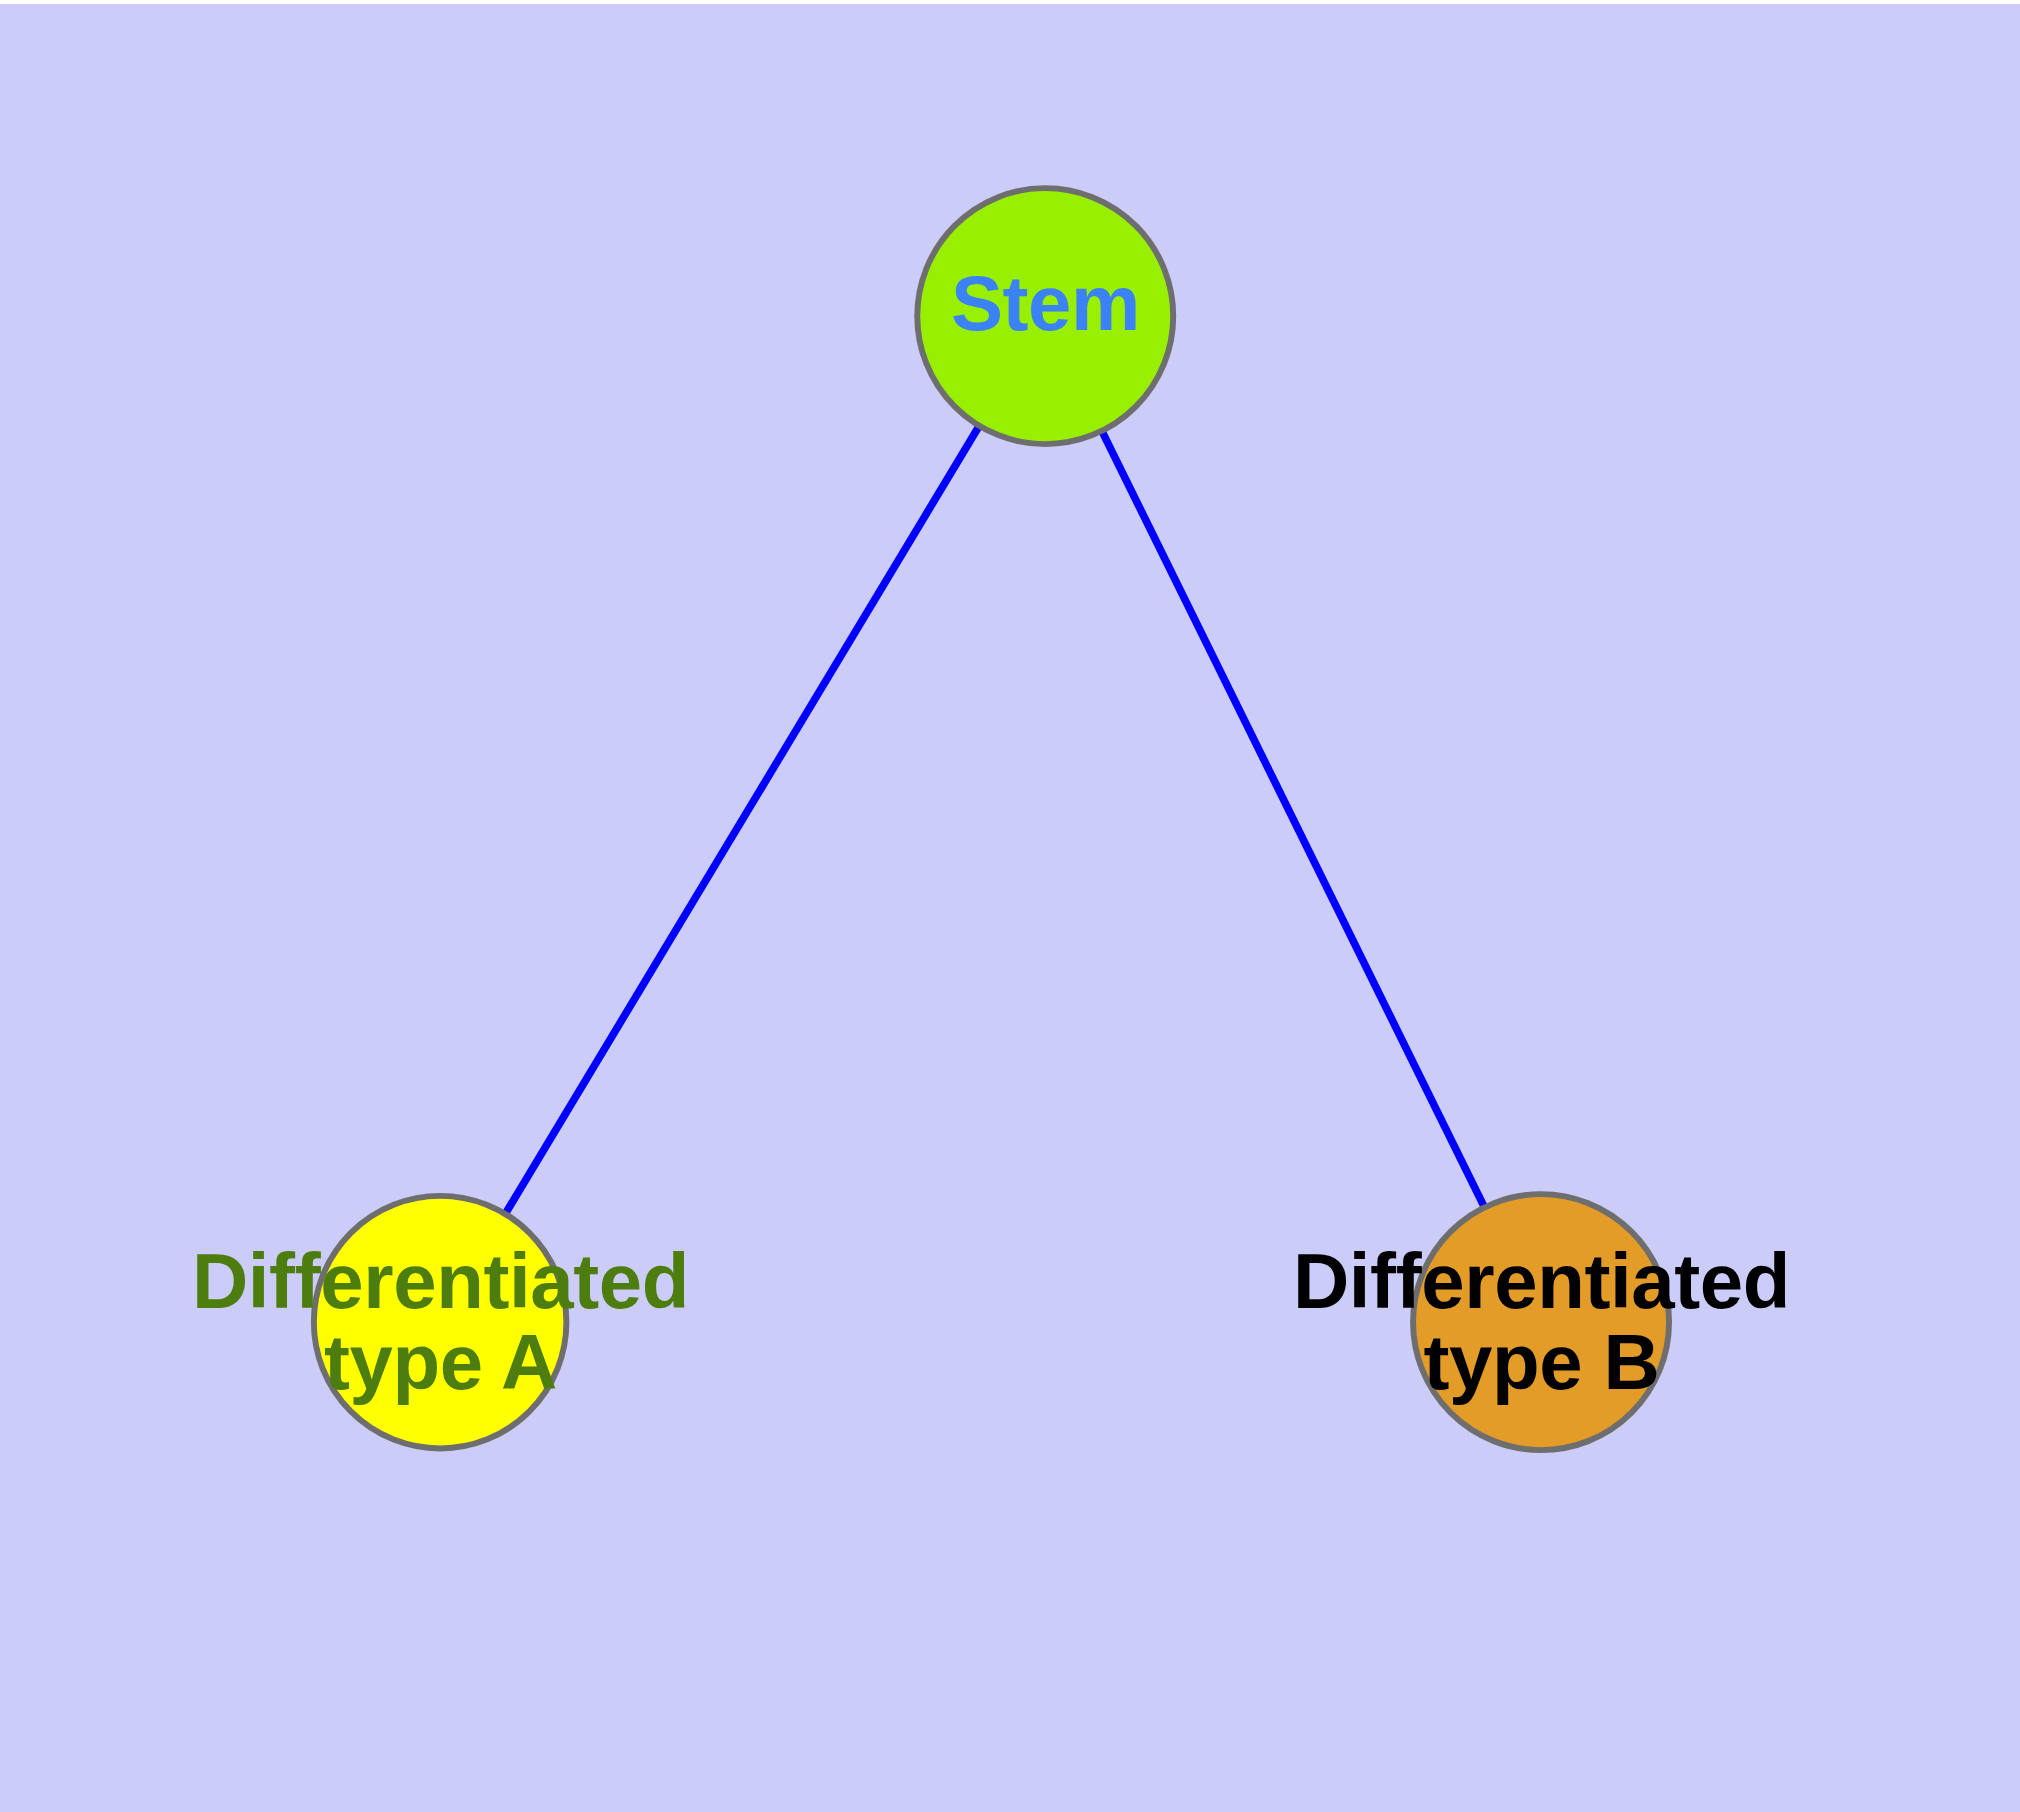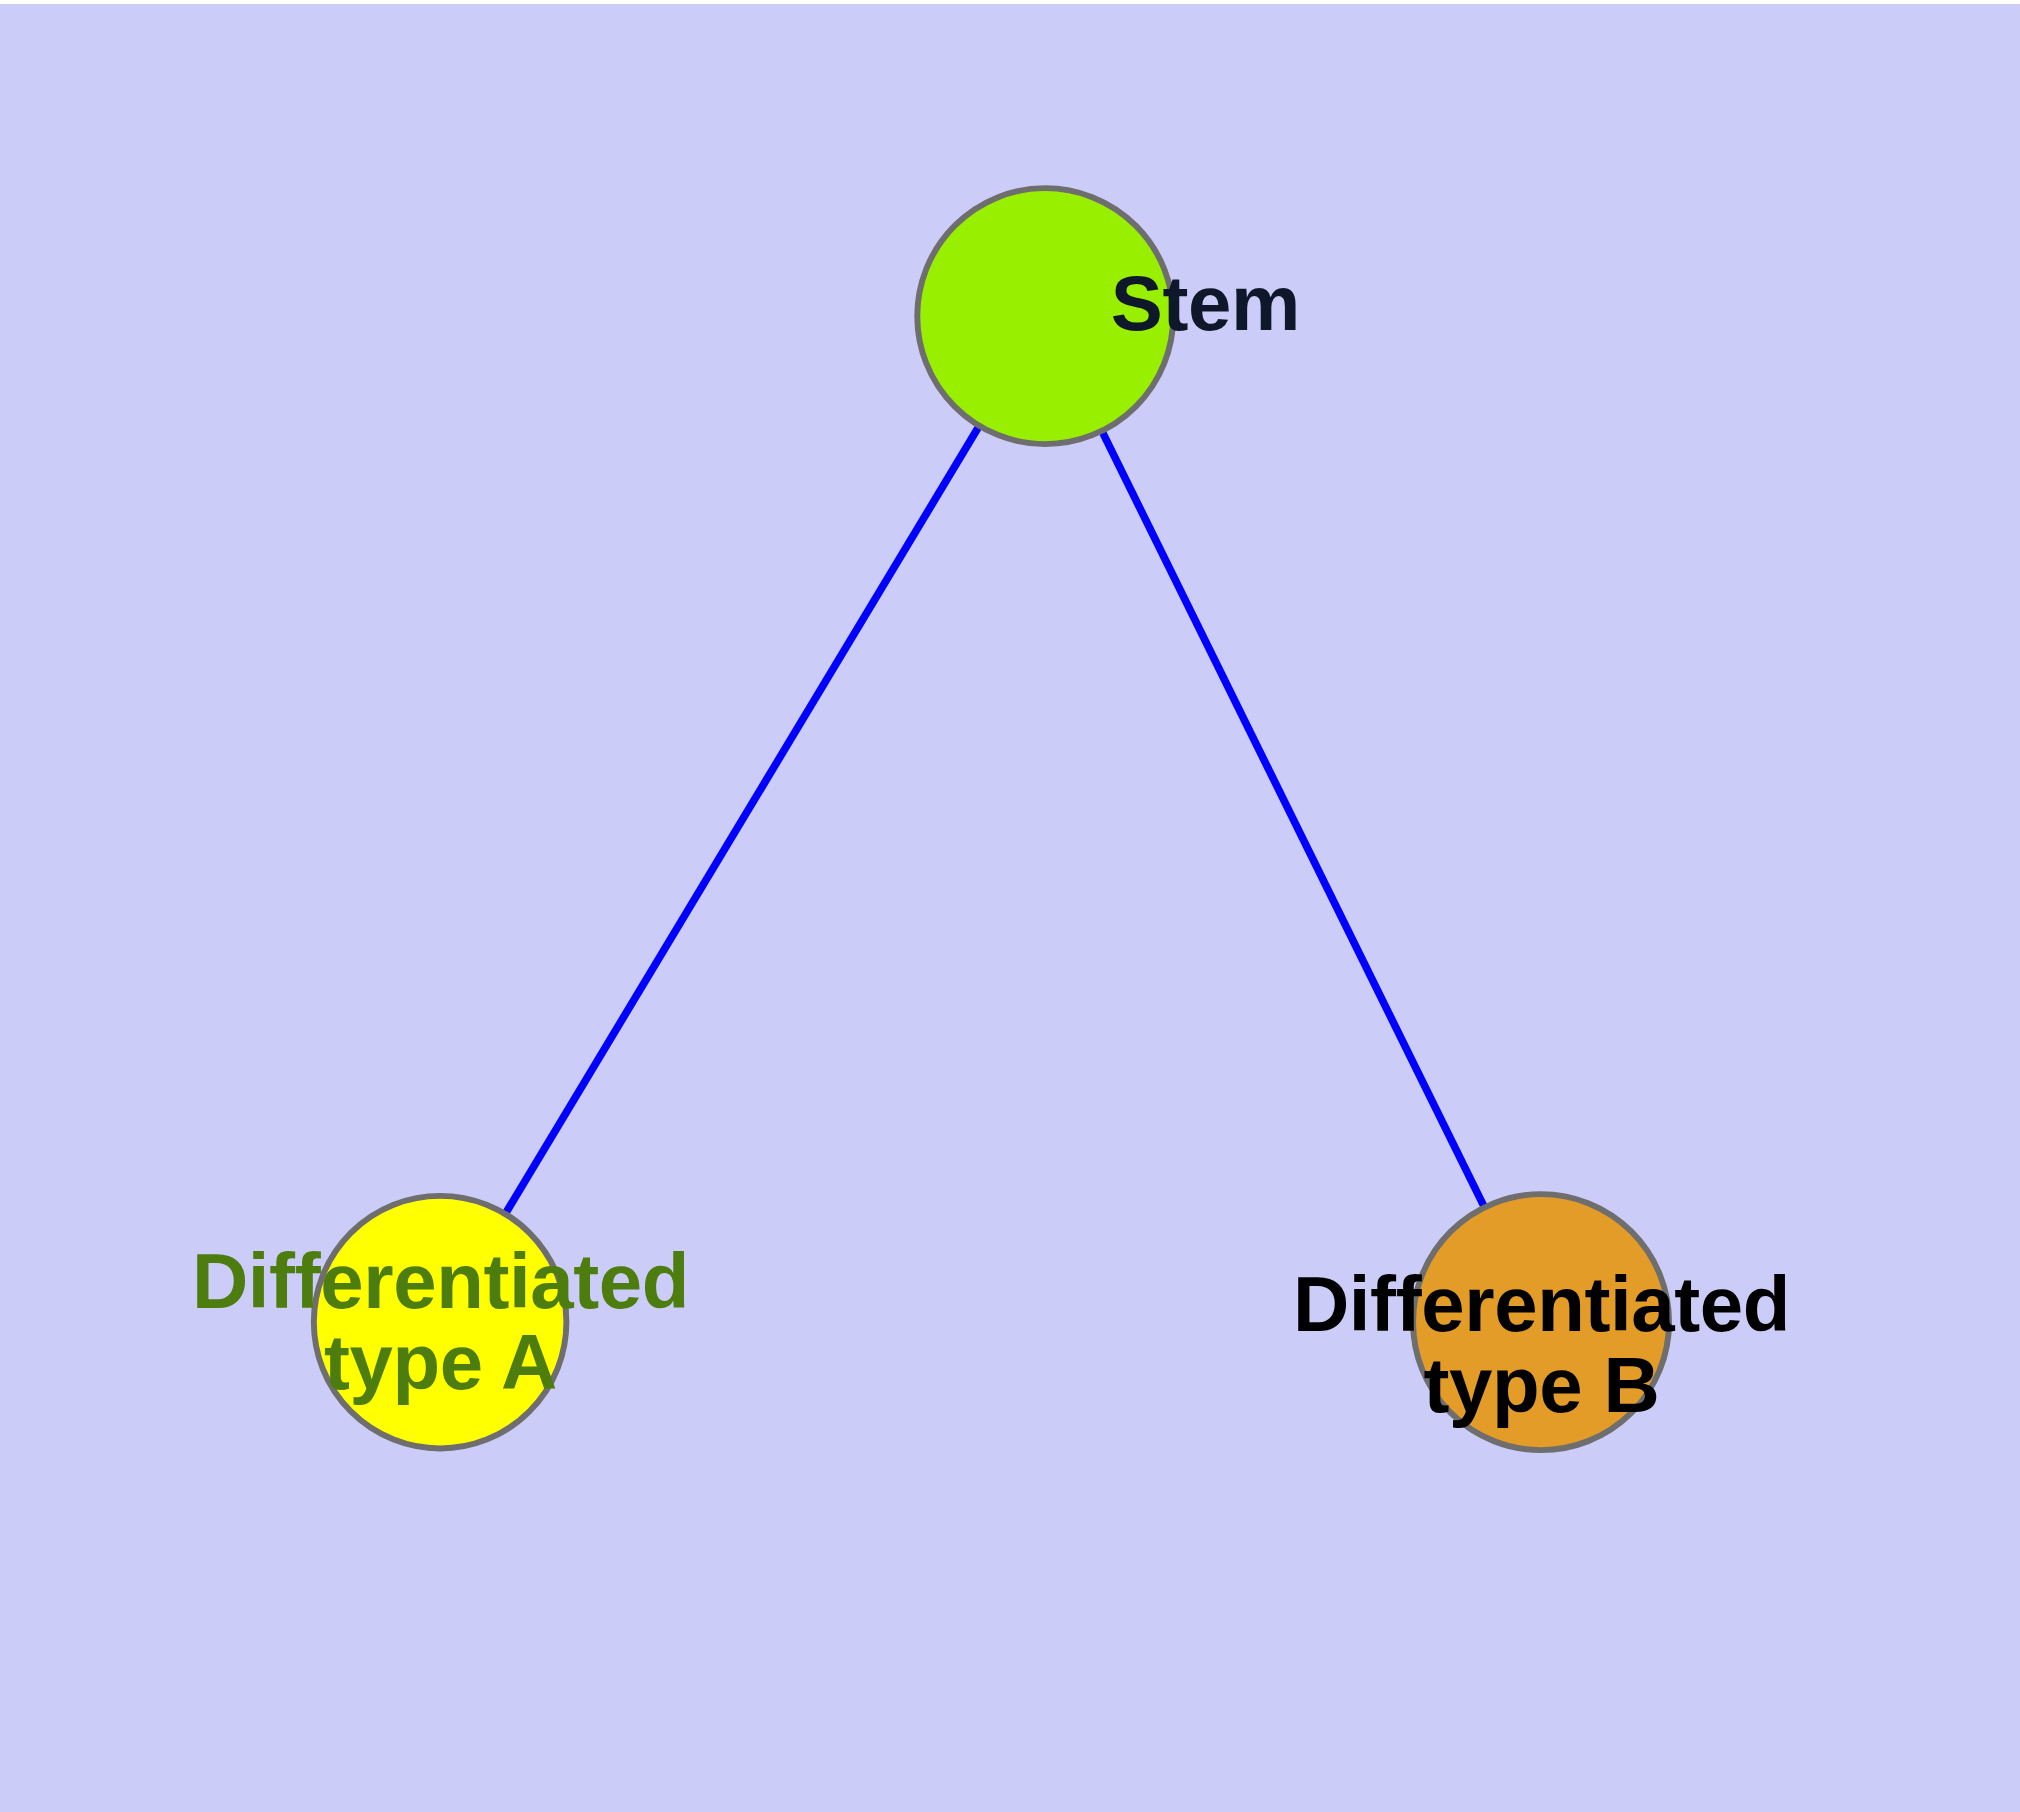--- a/index.html
+++ b/index.html
@@ -71,22 +71,22 @@
       <line id="edge-a" x1="1155.1669113139353" y1="502.3947846923793" x2="595.8021868491631" y2="1432.3190535154667" stroke="#0000ff" stroke-width="9" stroke-linecap="butt"></line>
       <line id="edge-b" x1="1299.7522152880313" y1="508.4442385416977" x2="1751.2477847119687" y2="1424.5557614583022" stroke="#0000ff" stroke-width="9" stroke-linecap="butt"></line>
     </g>
     <g>
       <circle id="circle-a" cx="519" cy="1560" r="149" fill="#ffff00" stroke="#6e6e6e" stroke-width="7"></circle>
       <circle id="circle-b" cx="1818" cy="1560" r="151" fill="#e39c28" stroke="#6e6e6e" stroke-width="7"></circle>
       <circle id="circle-stem" cx="1233" cy="373" r="151" fill="#99ef00" stroke="#6e6e6e" stroke-width="7"></circle>
     </g>
   </svg>
 
-  <div class="node-label" id="label-stem" style="color: #0f172a; text-align: right;">Stem</div>
+  <div class="node-label" id="label-stem" style="color: #3b82f6;">Stem</div>
 
   <div class="node-label" id="label-a" style="color: #4d7c0f;"><span>Differentiated</span>
 <span>type A</span></div>
 
-  <div class="node-label" id="label-b" style="color: rgb(0, 0, 0); margin-top: 23px;"><span>Differentiated</span>
+  <div class="node-label" id="label-b" style="color: rgb(0, 0, 0);"><span>Differentiated</span>
 <span>type B</span></div>
 
 </div>
 
 
 </body></html>

